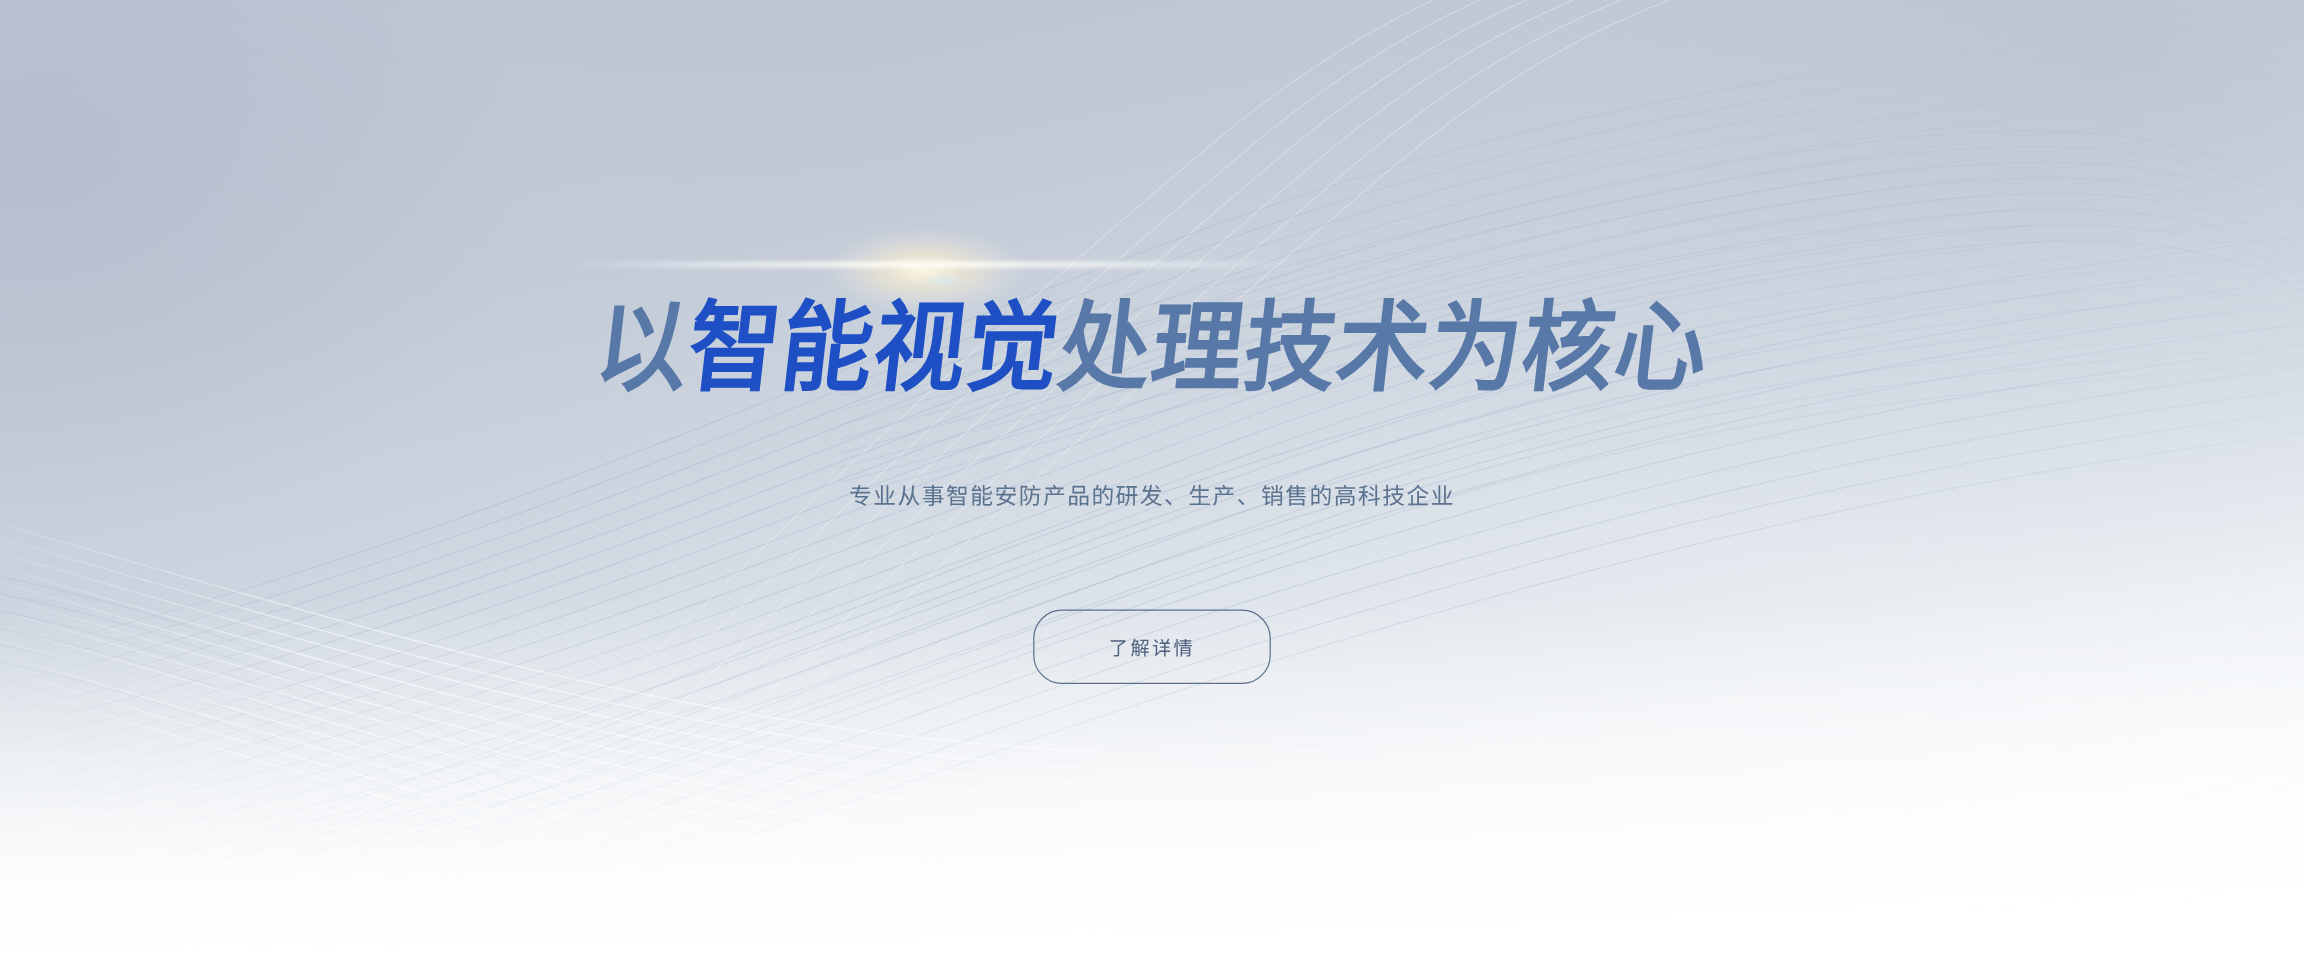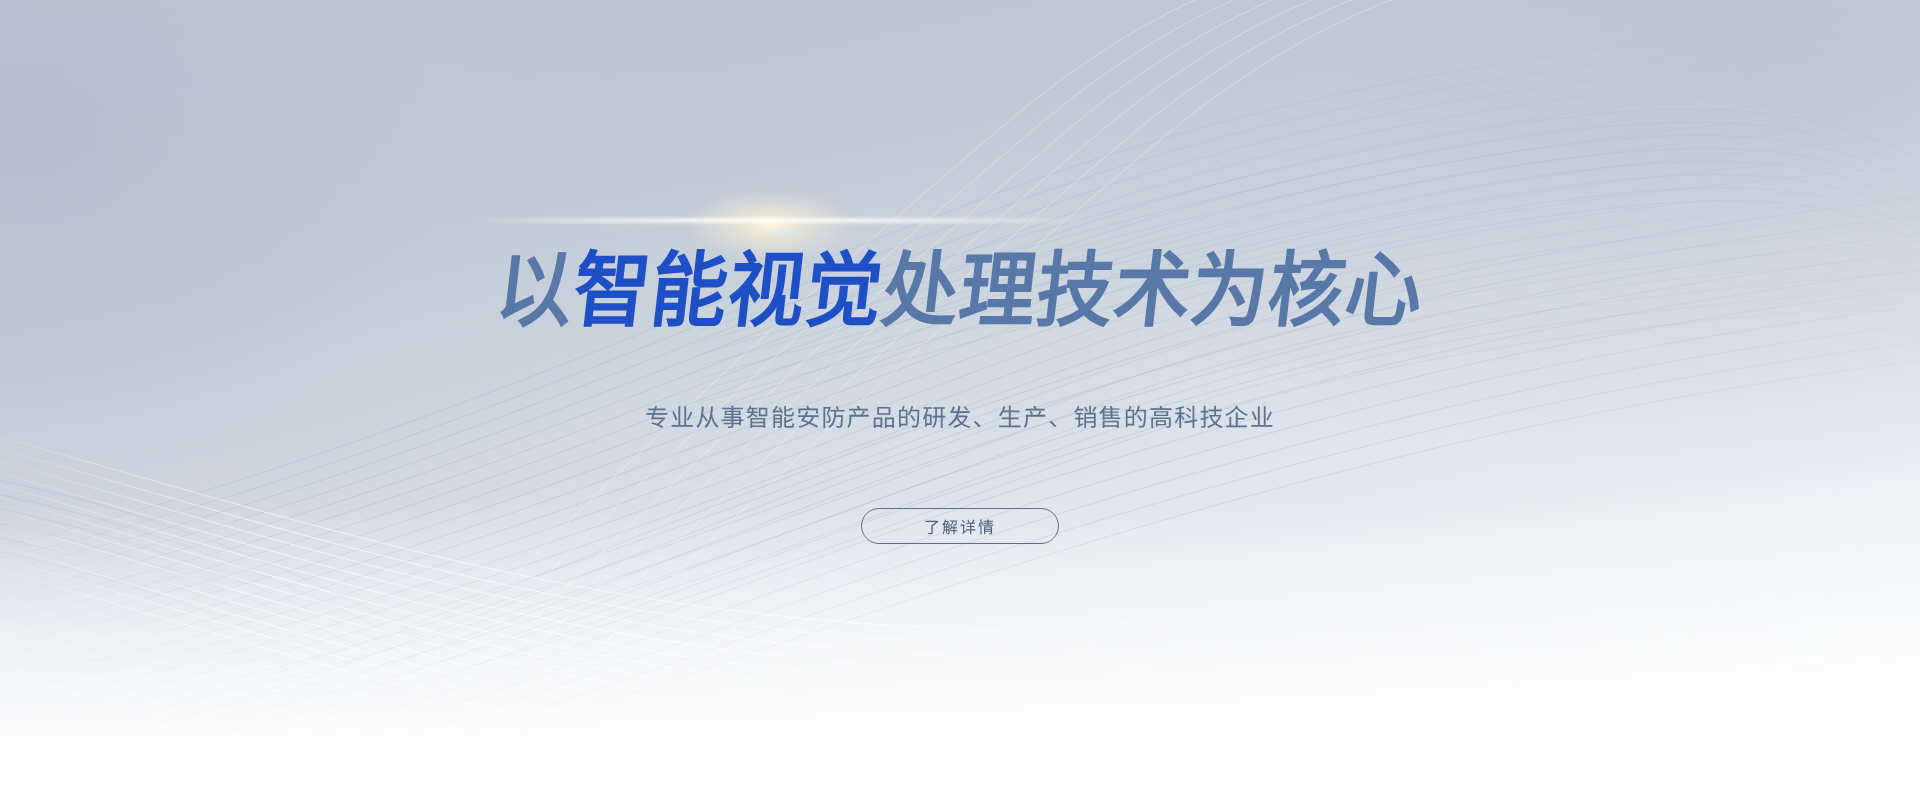--- a/index.html
+++ b/index.html
@@ -156,34 +156,34 @@
   .hero-title .seg-muted { color: #5878a8; }
   .hero-title .seg-accent { color: #1e4fc4; }
 
   .hero-subtitle {
     position: absolute;
     top: 398px;
     left: 0;
     right: 0;
     text-align: center;
     margin: 0;
-    font-size: 24px;
+    font-size: 19px;
     letter-spacing: 1.2px;
     font-weight: 400;
     color: #5c738f;
     font-family: "Liberation Sans", "DejaVu Sans", sans-serif;
   }
 
   .hero-cta {
     position: absolute;
     top: 508px;
     left: 50%;
     transform: translateX(-50%);
     width: 198px;
-    height: 36px;
+    height: 62px;
     box-sizing: border-box;
     border: 1.5px solid #5b6f8d;
     border-radius: 24px;
     background: transparent;
     color: #4d607d;
     font-size: 16px;
     letter-spacing: 2px;
     font-family: "Liberation Sans", "DejaVu Sans", sans-serif;
     cursor: pointer;
     display: flex;

